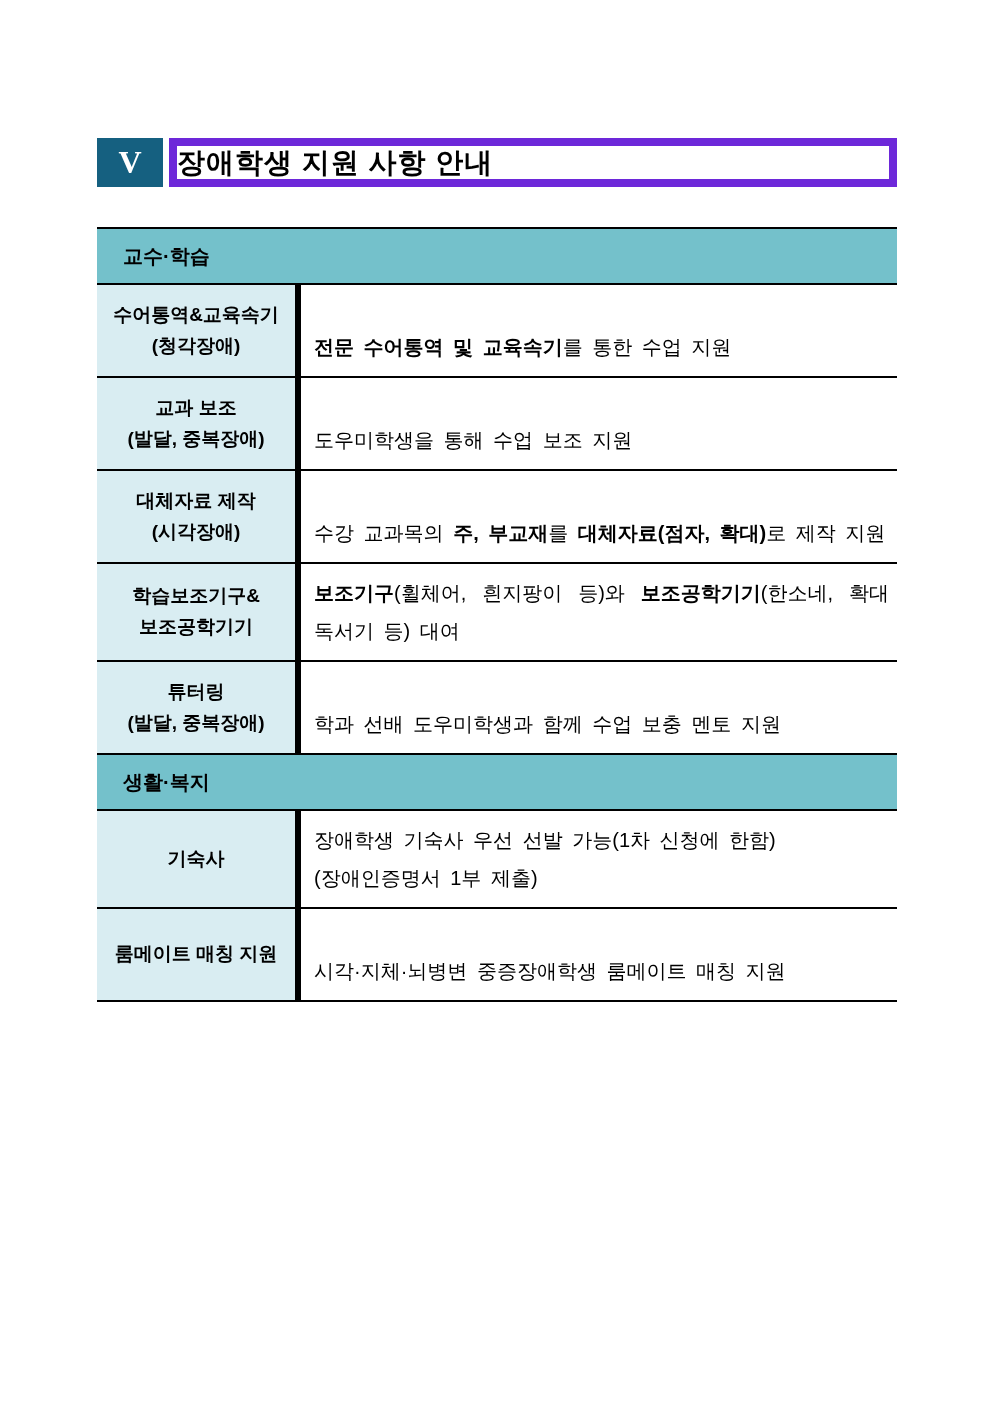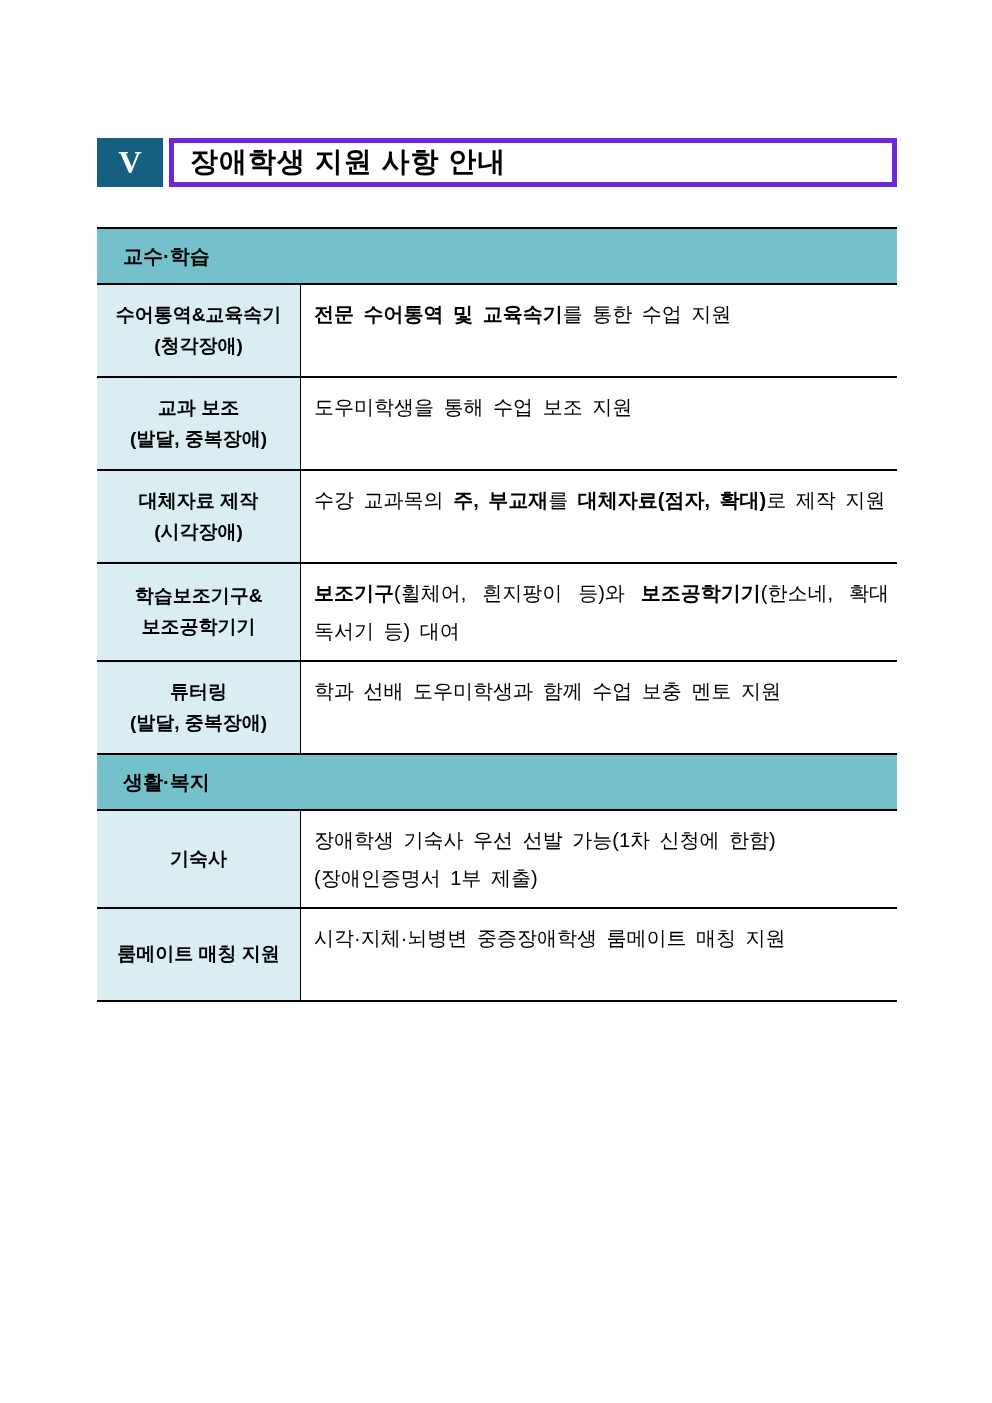--- a/index.html
+++ b/index.html
@@ -37,24 +37,24 @@
     font-size: 32px;
     font-weight: bold;
     display: flex;
     align-items: center;
     justify-content: center;
     flex: 0 0 auto;
   }
   .header-gap { width: 6px; flex: 0 0 auto; }
   .title-box {
     flex: 1 1 auto;
-    border: 5px solid #6d28d9;
+    border: 8px solid #6d28d9;
     background: #ffffff;
     display: flex;
-    padding-left: 16px;
+    align-items: center;
     font-size: 28px;
     font-weight: bold;
     letter-spacing: 1px;
   }
 
   
   .support-table {
     border-top: 2px solid #000000;
     width: 100%;
     margin-top: 40px;
@@ -72,36 +72,36 @@
   .t-row {
     display: flex;
     border-bottom: 2px solid #000000;
     min-height: 93px;
     background: #ffffff;
   }
   .label-cell {
     width: 204px;
     flex: 0 0 auto;
     background: #d9edf2;
-    border-right: 1px solid #000000;
+    border-right: 6px solid #000000;
     display: flex;
     flex-direction: column;
     align-items: center;
     justify-content: center;
     text-align: center;
     font-size: 19px;
     font-weight: bold;
     line-height: 1.62;
     padding: 8px 4px;
   }
   .content-cell {
     flex: 1 1 auto;
     display: flex;
     flex-direction: column;
-    justify-content: flex-start;
+    justify-content: flex-end;
     padding: 10px 8px 10px 13px;
     font-size: 20px;
     line-height: 1.9;
     text-align: justify;
     word-break: break-all;
     word-spacing: 4px;
   }
   .content-line { width: 100%; }
   .run-bold { font-weight: bold; }
 </style>

